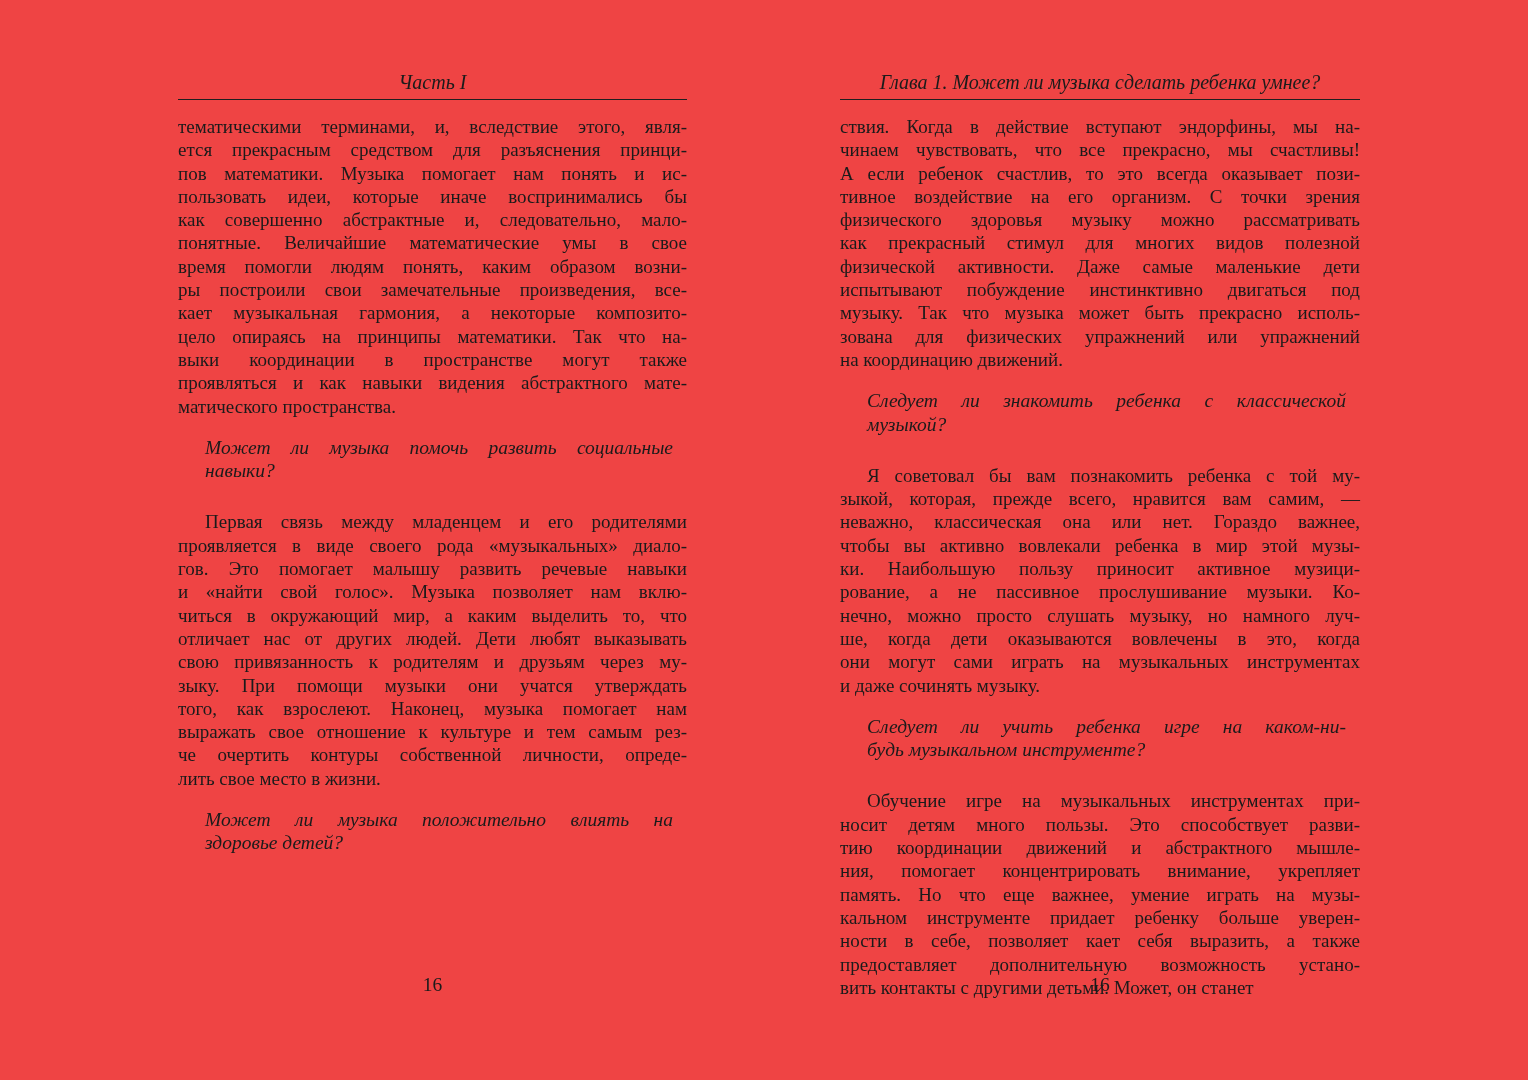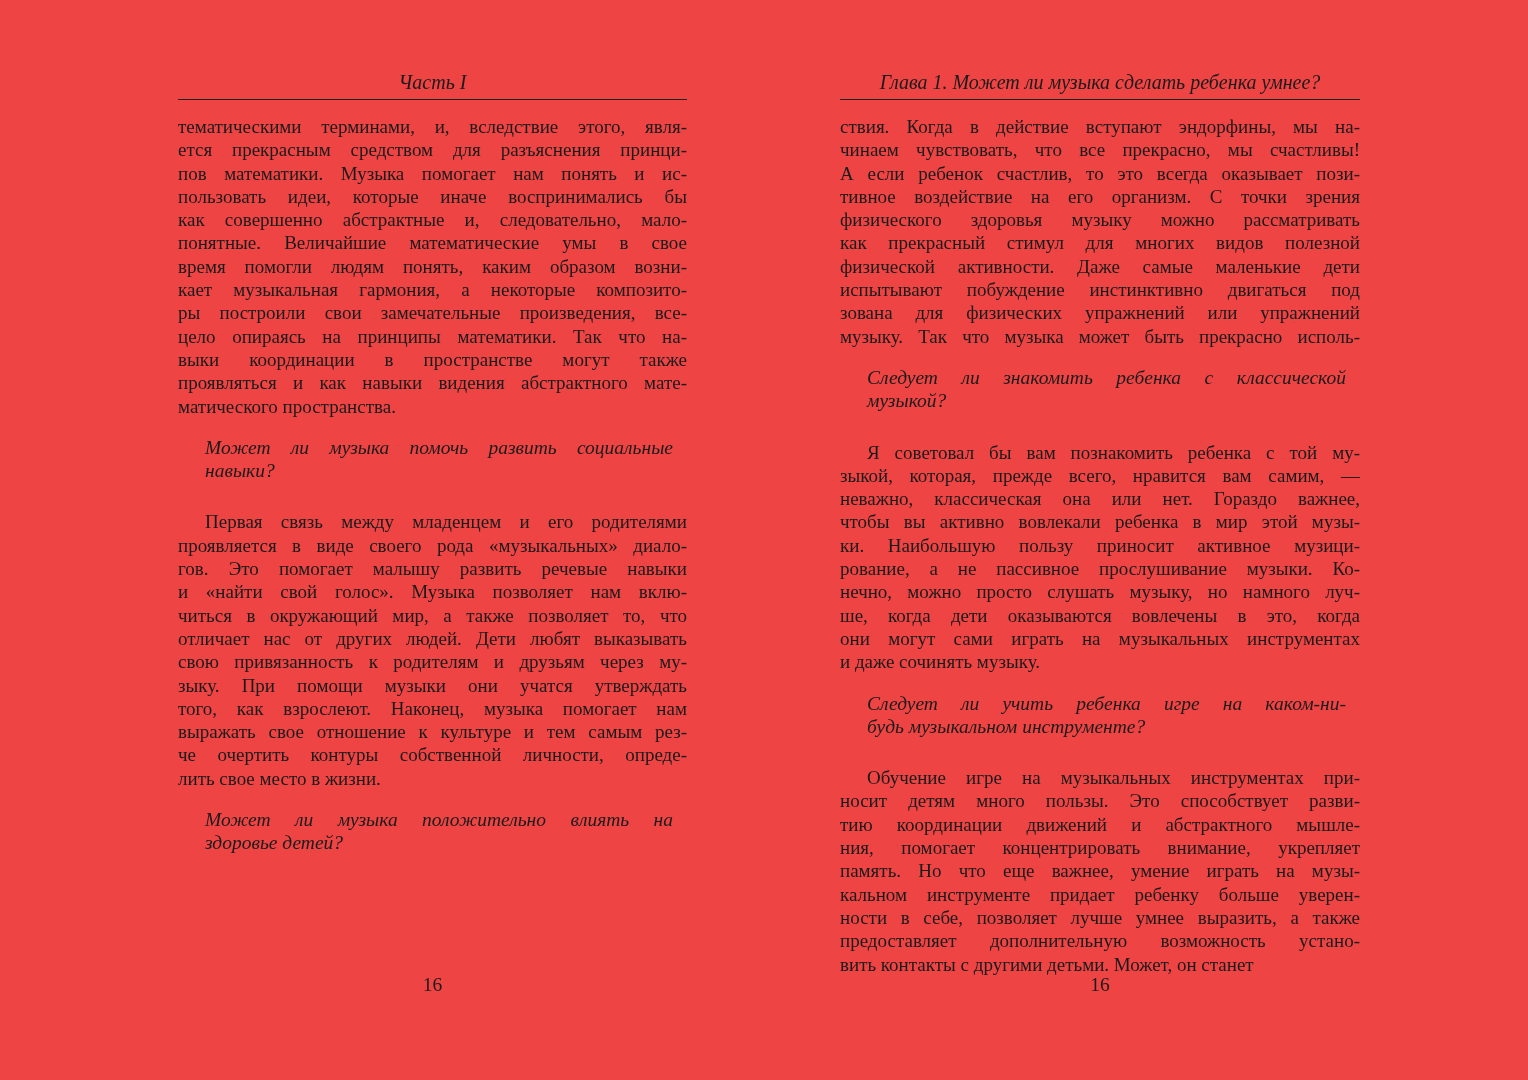--- a/index.html
+++ b/index.html
@@ -79,37 +79,37 @@
     </div>
     <div class="page-body">
         <div class="block paragraph">
           <div class="line first">тематическими терминами, и, вследствие этого, явля-</div>
           <div class="line">ется прекрасным средством для разъяснения принци-</div>
           <div class="line">пов математики. Музыка помогает нам понять и ис-</div>
           <div class="line">пользовать идеи, которые иначе воспринимались бы</div>
           <div class="line">как совершенно абстрактные и, следовательно, мало-</div>
           <div class="line">понятные. Величайшие математические умы в свое</div>
           <div class="line">время помогли людям понять, каким образом возни-</div>
+          <div class="line">ры построили свои замечательные произведения, все-</div>
           <div class="line">кает музыкальная гармония, а некоторые композито-</div>
-          <div class="line">ры построили свои замечательные произведения, все-</div>
           <div class="line">цело опираясь на принципы математики. Так что на-</div>
           <div class="line">выки координации в пространстве могут также</div>
           <div class="line">проявляться и как навыки видения абстрактного мате-</div>
           <div class="line last">матического пространства.</div>
         </div>
         <div class="block heading">
           <div class="line first">Может ли музыка помочь развить социальные</div>
           <div class="line last">навыки?</div>
         </div>
         <div class="block paragraph indent">
           <div class="line first">Первая связь между младенцем и его родителями</div>
           <div class="line">проявляется в виде своего рода «музыкальных» диало-</div>
           <div class="line">гов. Это помогает малышу развить речевые навыки</div>
           <div class="line">и «найти свой голос». Музыка позволяет нам вклю-</div>
-          <div class="line">читься в окружающий мир, а также позволяет то, что</div>
+          <div class="line">читься в окружающий мир, а каким выделить то, что</div>
           <div class="line">отличает нас от других людей. Дети любят выказывать</div>
           <div class="line">свою привязанность к родителям и друзьям через му-</div>
           <div class="line">зыку. При помощи музыки они учатся утверждать</div>
           <div class="line">того, как взрослеют. Наконец, музыка помогает нам</div>
           <div class="line">выражать свое отношение к культуре и тем самым рез-</div>
           <div class="line">че очертить контуры собственной личности, опреде-</div>
           <div class="line last">лить свое место в жизни.</div>
         </div>
         <div class="block heading">
           <div class="line first">Может ли музыка положительно влиять на</div>
@@ -126,22 +126,23 @@
     <div class="page-body">
         <div class="block paragraph">
           <div class="line first">ствия. Когда в действие вступают эндорфины, мы на-</div>
           <div class="line">чинаем чувствовать, что все прекрасно, мы счастливы!</div>
           <div class="line">А если ребенок счастлив, то это всегда оказывает пози-</div>
           <div class="line">тивное воздействие на его организм. С точки зрения</div>
           <div class="line">физического здоровья музыку можно рассматривать</div>
           <div class="line">как прекрасный стимул для многих видов полезной</div>
           <div class="line">физической активности. Даже самые маленькие дети</div>
           <div class="line">испытывают побуждение инстинктивно двигаться под</div>
+          <div class="line">музыку. Так что музыка может быть прекрасно исполь-</div>
           <div class="line">зована для физических упражнений или упражнений</div>
-          <div class="line">музыку. Так что музыка может быть прекрасно исполь-</div>
+          <div class="line last">на координацию движений.</div>
         </div>
         <div class="block heading">
           <div class="line first">Следует ли знакомить ребенка с классической</div>
           <div class="line last">музыкой?</div>
         </div>
         <div class="block paragraph indent">
           <div class="line first">Я советовал бы вам познакомить ребенка с той му-</div>
           <div class="line">зыкой, которая, прежде всего, нравится вам самим, —</div>
           <div class="line">неважно, классическая она или нет. Гораздо важнее,</div>
           <div class="line">чтобы вы активно вовлекали ребенка в мир этой музы-</div>
@@ -156,21 +157,21 @@
           <div class="line first">Следует ли учить ребенка игре на каком-ни-</div>
           <div class="line last">будь музыкальном инструменте?</div>
         </div>
         <div class="block paragraph indent">
           <div class="line first">Обучение игре на музыкальных инструментах при-</div>
           <div class="line">носит детям много пользы. Это способствует разви-</div>
           <div class="line">тию координации движений и абстрактного мышле-</div>
           <div class="line">ния, помогает концентрировать внимание, укрепляет</div>
           <div class="line">память. Но что еще важнее, умение играть на музы-</div>
           <div class="line">кальном инструменте придает ребенку больше уверен-</div>
-          <div class="line">ности в себе, позволяет лучше умнее выразить, а также</div>
+          <div class="line">ности в себе, позволяет кает себя выразить, а также</div>
           <div class="line">предоставляет дополнительную возможность устано-</div>
           <div class="line last">вить контакты с другими детьми. Может, он станет</div>
         </div>
       </div>
     <div class="page-number">16</div>
   </div>
 
 </div>
 
 </body></html>

